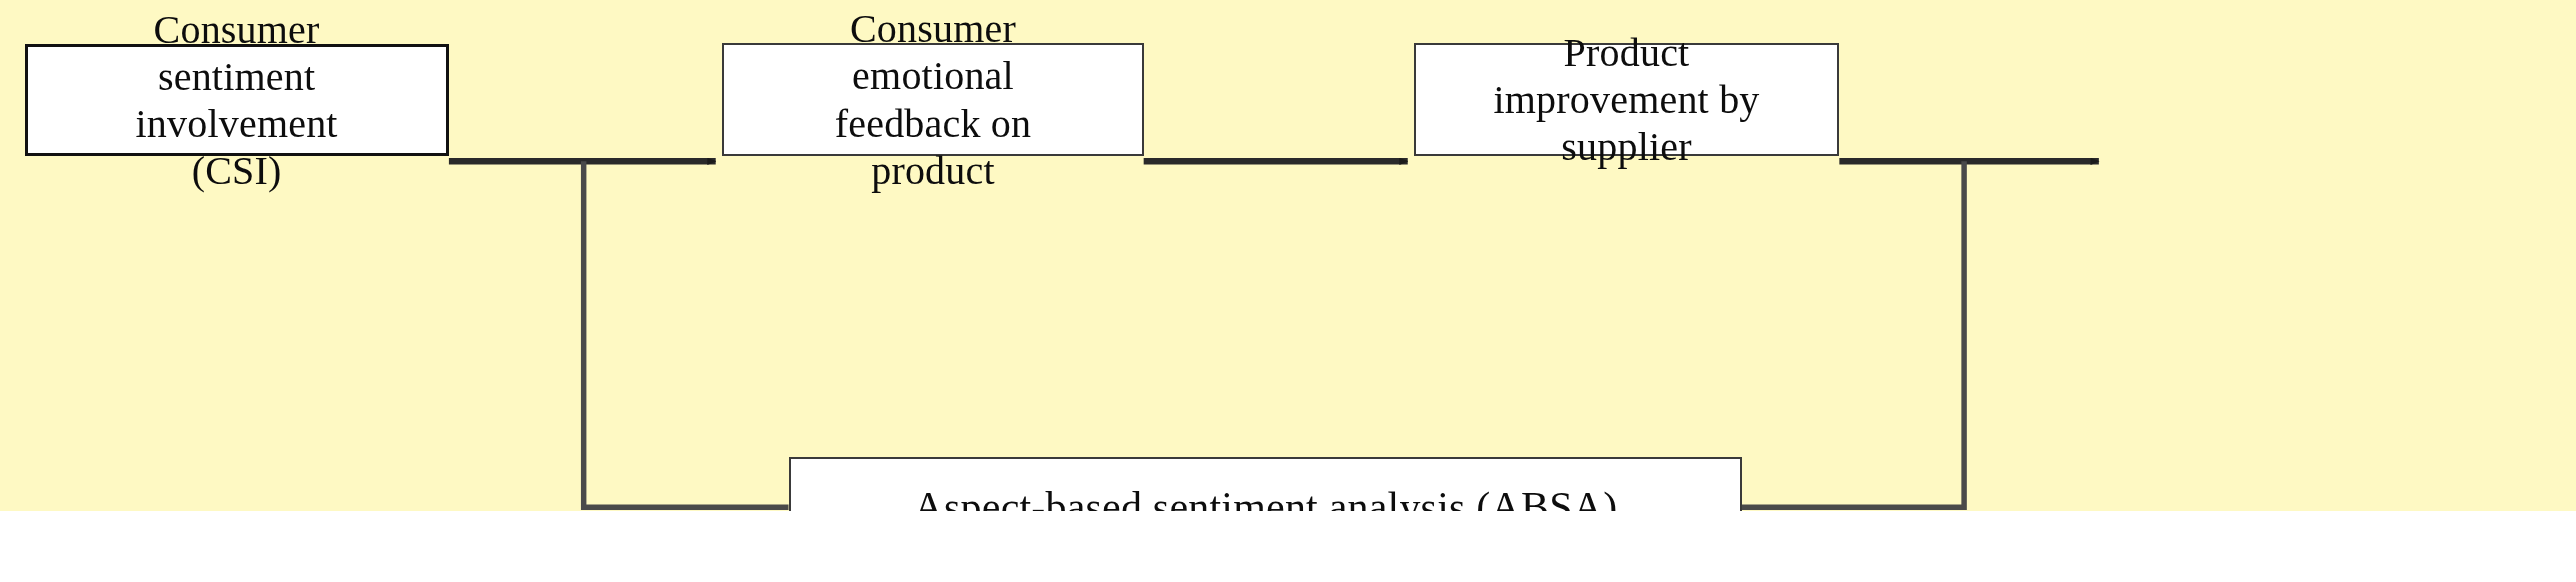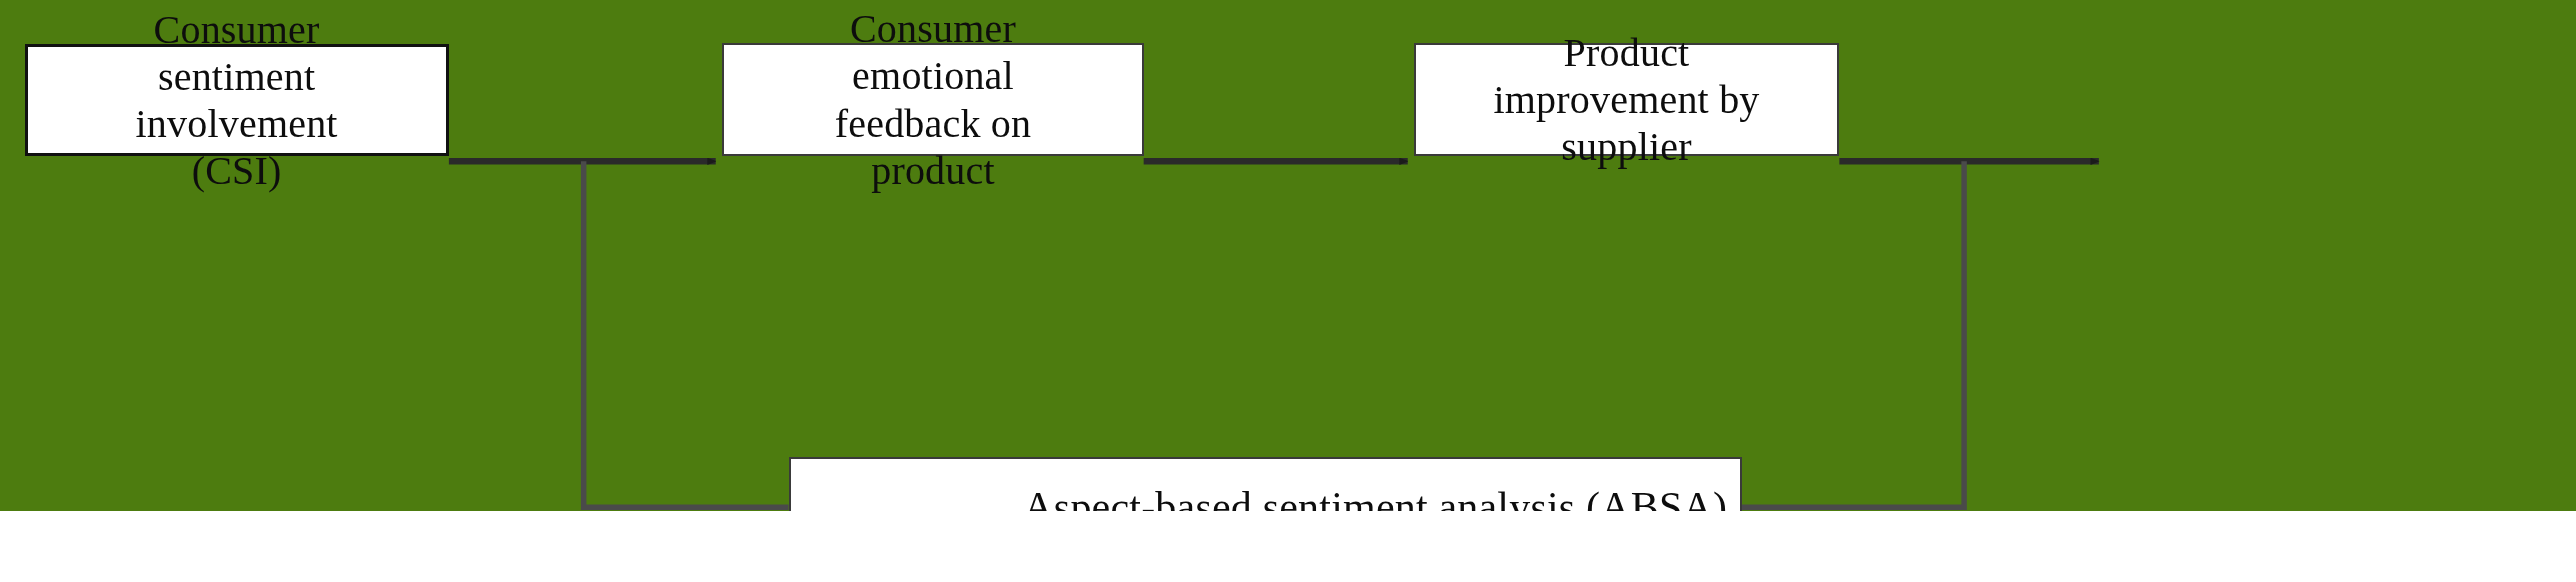--- a/index.html
+++ b/index.html
@@ -7,21 +7,21 @@
     padding: 0;
     background: #ffffff;
   }
   body {
     font-family: "Liberation Serif", "DejaVu Serif", serif;
   }
   #canvas {
     position: relative;
     width: 2576px;
     height: 511px;
-    background: #4d7c0f;
+    background: #fef9c3;
     overflow: hidden;
   }
   #flow-svg {
     position: absolute;
     left: 0;
     top: 0;
     width: 2576px;
     height: 583px;
   }
   .node-box {
@@ -90,18 +90,18 @@
 product</span>
   </div>
 
   <div class="node-box thin" style="left:1414px; top:43px; width:425px; height:113px;">
     <span class="node-label">Product
 improvement by
 supplier</span>
   </div>
 
 
-  <div class="node-box thin" style="left:789px; top:457px; width:953px; height:101px;justify-content:flex-end;">
+  <div class="node-box thin" style="left:789px; top:457px; width:953px; height:101px;">
     <span class="node-label absa-label">Aspect-based sentiment analysis (ABSA)</span>
   </div>
 
 </div>
 
 
 </body></html>

